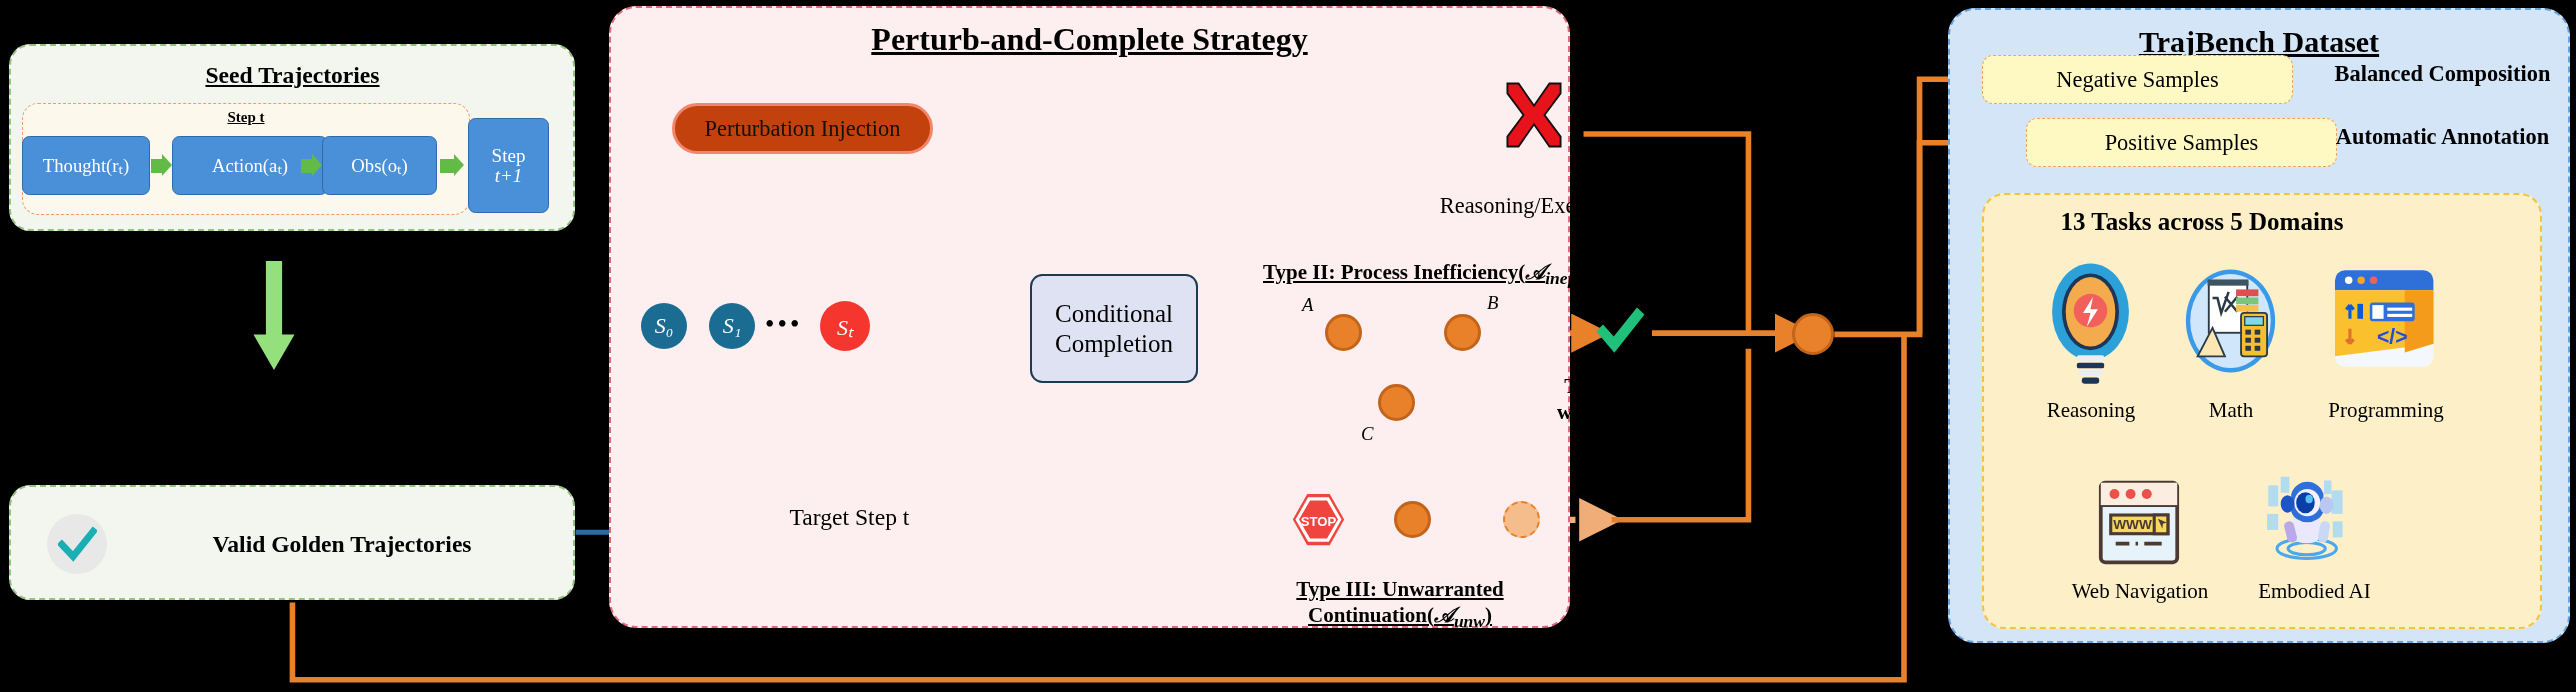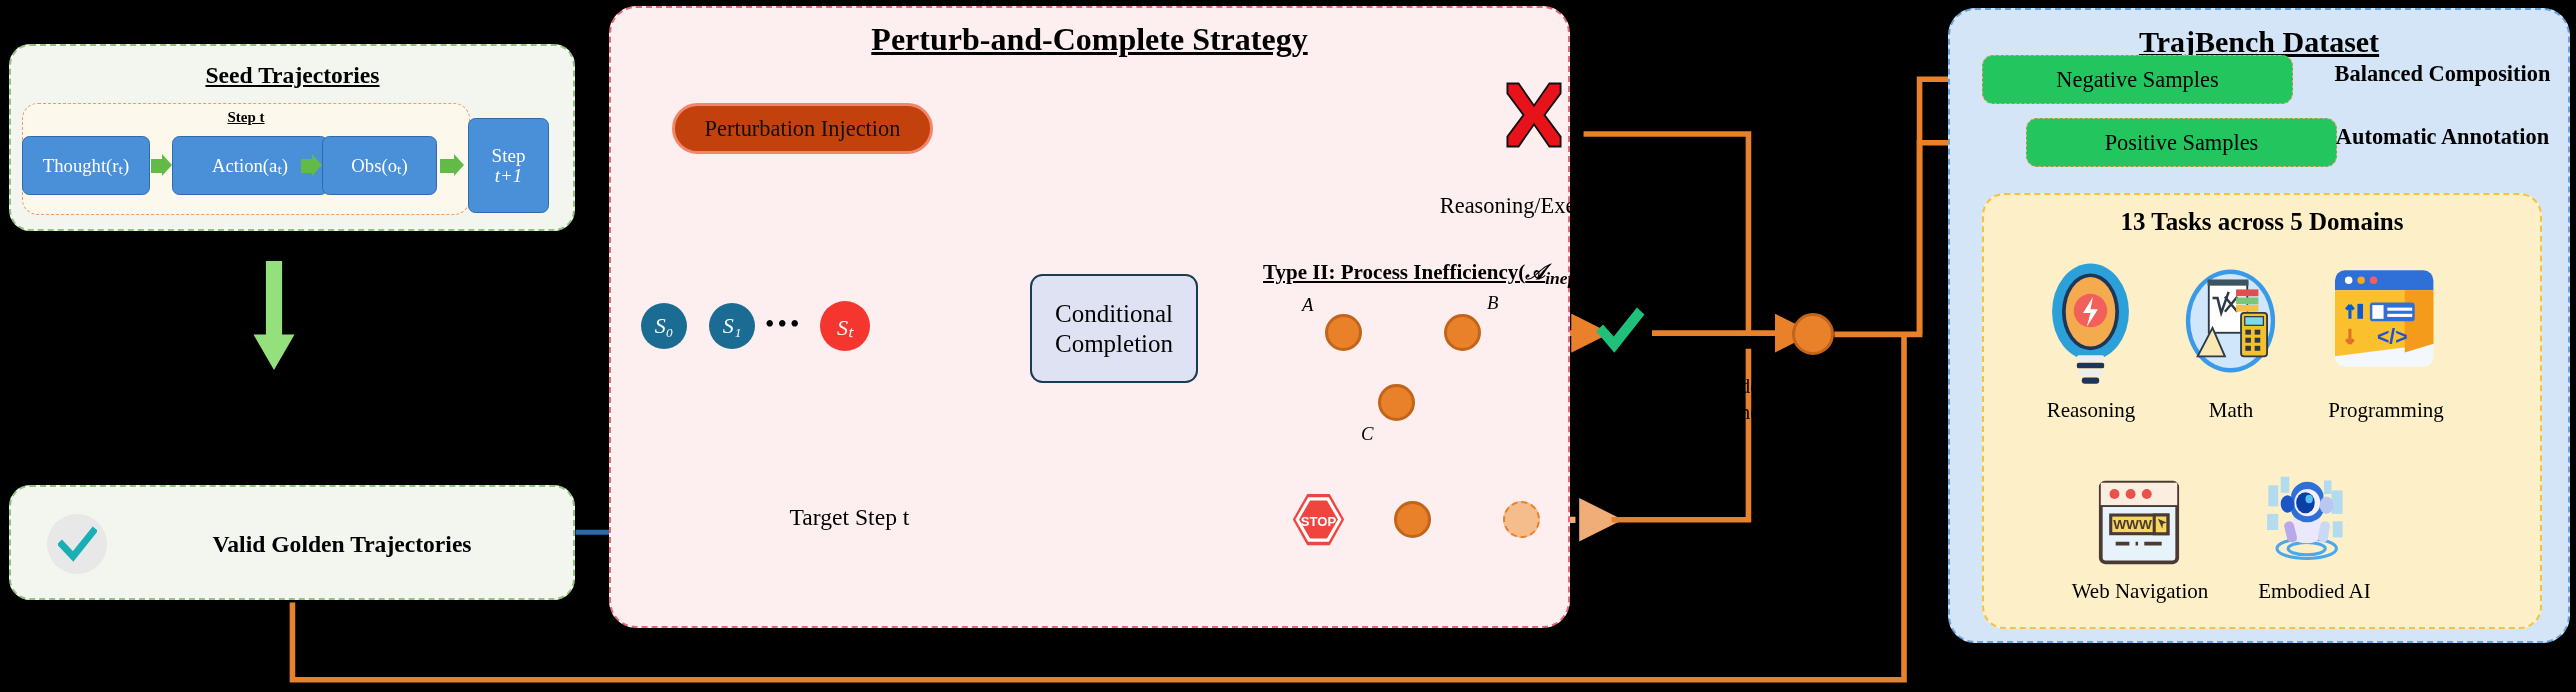--- a/index.html
+++ b/index.html
@@ -120,56 +120,56 @@
   }
   .nA { left:1325px; top:314px; width:37px; height:37px; }
   .nB { left:1444px; top:314px; width:37px; height:37px; }
   .nC { left:1378px; top:384px; width:37px; height:37px; }
   .lbl { font-style:italic; font-size:18.7px; color:#000; }
   .lA { left:1302px; top:294px; }
   .lB { left:1487px; top:292px; }
   .lC { left:1361px; top:423px; }
 
   .greenchk { left:1593px; top:305px; width:54px; height:54px; }
-  .t-succeed { left:1496px; top:373px; width:274px; font-size:21px; text-align:right; line-height:1.25; }
+  .t-succeed { left:1496px; top:373px; width:274px; font-size:21px; text-align:center; line-height:1.25;font-weight:bold; }
 
   .finish-node {
     left:1792px; top:313px; width:42px; height:42px; border-radius:50%;
     background:#e8812a; border:3.1px solid #c2641a;
   }
   .t-finish { left:1742px; top:373px; width:143px; font-size:21px; text-align:center; line-height:1.25; }
 
   .stopsign { left:1291px; top:492px; width:55px; height:55px; }
   .nStop2 { left:1394px; top:501px; width:37px; height:37px; }
   .nGhost {
     left:1503px; top:501px; width:37px; height:37px; border-radius:50%;
     background:#f5bd8b; border:2.5px dashed #e8812a;
   }
   .t-typeIII {
     left:1182px; top:576px; width:436px; font-size:21px; font-weight:bold;
     text-align:center; line-height:1.25;
   }
 
   
   .sample-box {
-    background:#22c55e; border:1.9px dashed #eda36b; border-radius:11.2px;
+    background:#fef9c3; border:1.9px dashed #eda36b; border-radius:11.2px;
     display:flex; align-items:center; justify-content:center;
     font-size:22.4px; color:#000;
   }
   .negbox { left:1982px; top:55px; width:311px; height:49px; }
   .posbox { left:1982px; top:118px; width:311px; height:49px;margin-left:44px; }
 
   .t-balanced { left:2312px; top:61px; width:261px; font-size:22.4px; font-weight:bold; text-align:center;}
   .t-autoann  { left:2312px; top:124px; width:261px; font-size:22.4px; font-weight:bold; text-align:center;}
 
   .tasks-box {
     left:1982px; top:193px; width:560px; height:436px;
     background:#fdf0c9; border:2.5px dashed #f5c33b; border-radius:22.4px;
   }
-  .t-tasks { left:1982px; top:208px; width:560px; font-size:25px; font-weight:bold; text-align:center; }
+  .t-tasks { left:1922px; top:208px; width:560px; font-size:25px; font-weight:bold; text-align:center; }
 
   .dom-label { font-size:21px; text-align:center; color:#000; }
   .dom-icon  { position:absolute; }
 
   
   #edges { position:absolute; left:0; top:0; width:2576px; height:693px; pointer-events:none; }
 </style>
 </head>
 <body>
 
@@ -302,20 +302,24 @@
     <div>Flag</div>
   </div>
 
   <svg class="abs stopsign" viewBox="0 0 88 88">
     <path d="M26,3 L62,3 L85,44 L62,85 L26,85 L3,44 Z" fill="#f0453f"></path>
     <path d="M29,11 L59,11 L78,44 L59,77 L29,77 L10,44 Z" fill="none" stroke="#fff" stroke-width="5"></path>
     <text x="44" y="54" font-family="'Liberation Sans', sans-serif" font-size="21" font-weight="bold" fill="#fff" text-anchor="middle">STOP</text>
   </svg>
   <div class="abs onode nStop2"></div>
   <div class="abs nGhost"></div>
+  <div class="abs title-bold t-typeIII">
+    <div>Type III: Unwarranted</div>
+    <div>Continuation(<i>𝒜<sub>unw</sub></i>)</div>
+  </div>
 
   <div class="abs panel-right"></div>
   <div class="abs title-bold t-right">TrajBench Dataset</div>
 
   <div class="abs sample-box negbox">Negative Samples</div>
   <div class="abs sample-box posbox">Positive Samples</div>
   <div class="abs t-balanced">Balanced Composition</div>
   <div class="abs t-autoann">Automatic Annotation</div>
 
   <div class="abs tasks-box"></div>

